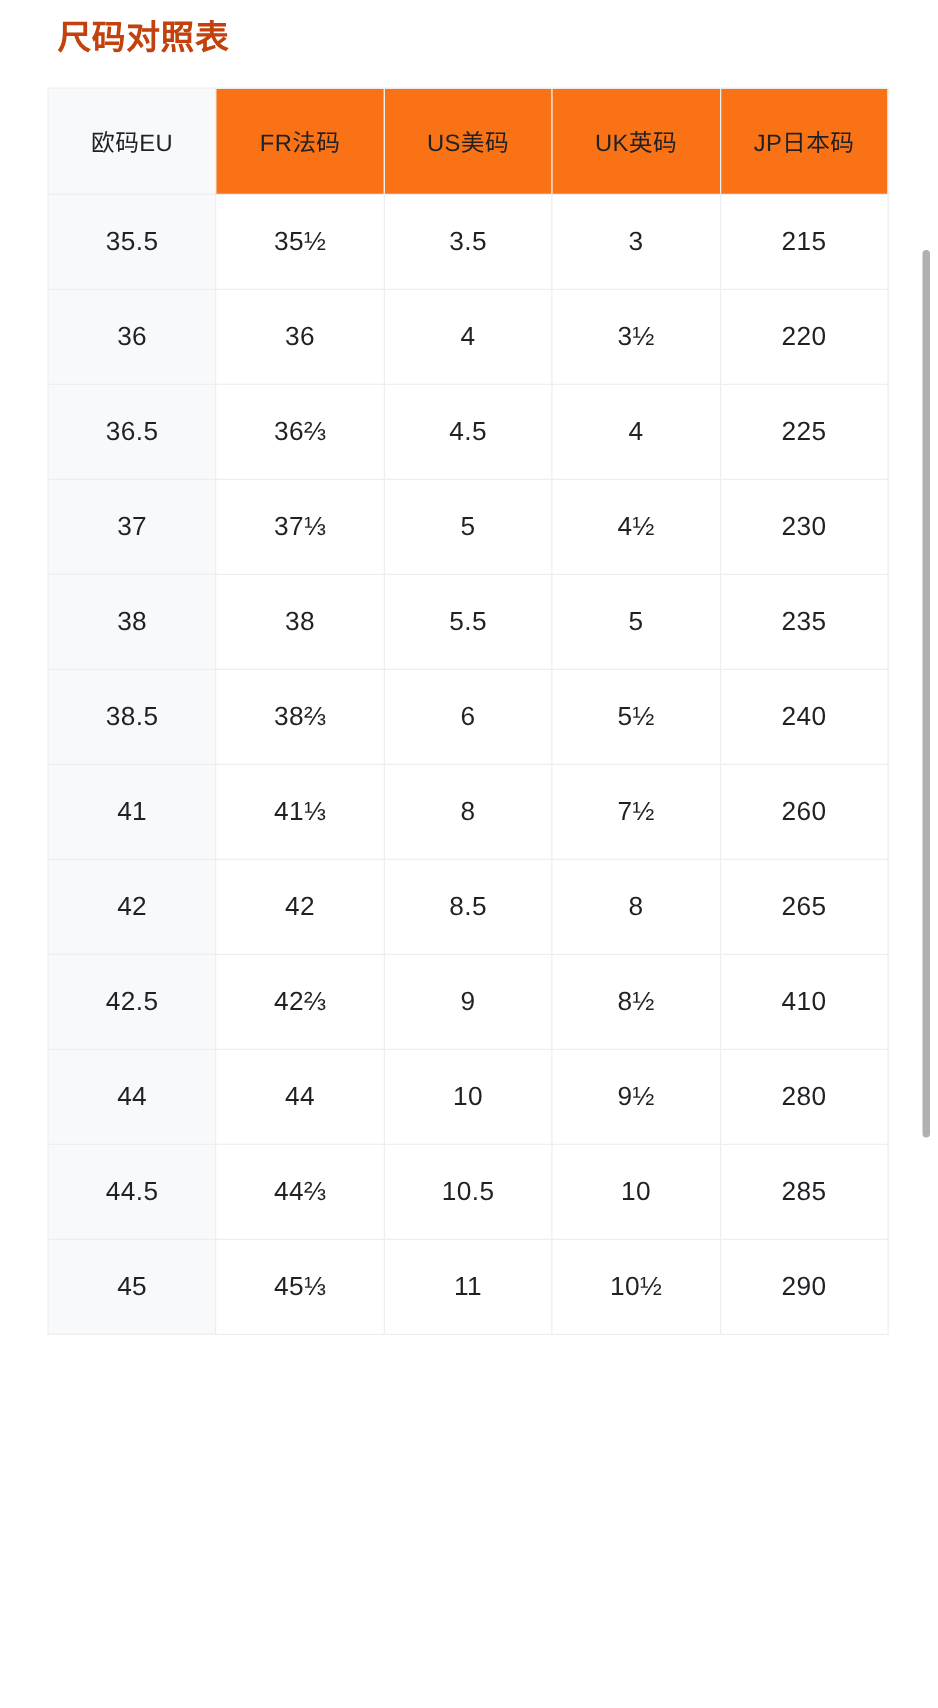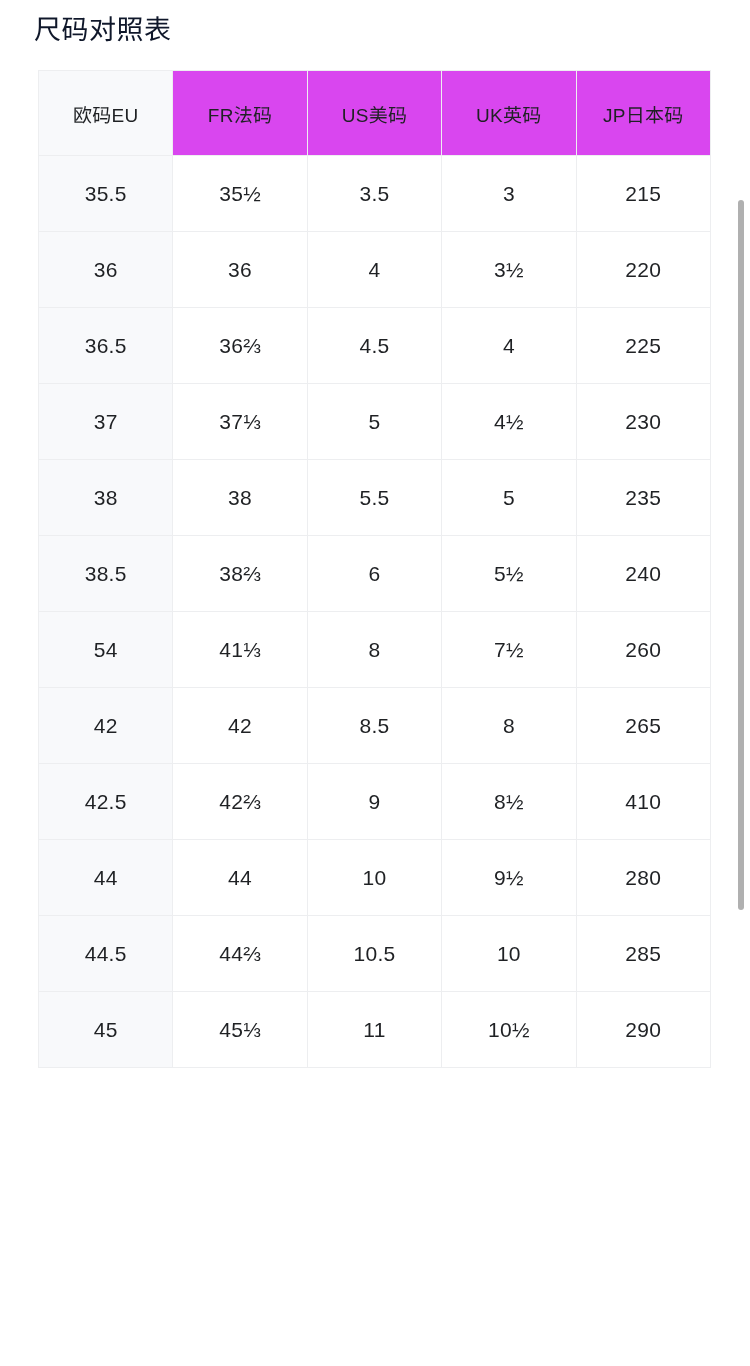--- a/index.html
+++ b/index.html
@@ -21,27 +21,27 @@
   .page {
     width: 750px;
     height: 1366px;
     position: relative;
     background: #ffffff;
   }
 
   
   .page-title {
     position: absolute;
-    left: 34px;
+    left: 46px;
     top: 10px;
     font-size: 27px;
     line-height: 40px;
-    font-weight: 400;
+    font-weight: 700;
     letter-spacing: 0.5px;
-    color: #0f172a;
+    color: #c2410c;
     white-space: nowrap;
   }
 
   
   .table-wrap {
     position: absolute;
     left: 38px;
     top: 70px;
     width: 672px;
   }
@@ -62,21 +62,21 @@
     vertical-align: middle;
     font-weight: 400;
     color: #1f2124;
     background: #ffffff;
   }
 
   table.size-table thead th {
     height: 85px;
     font-size: 19px;
     font-weight: 400;
-    background: #d946ef;
+    background: #f97316;
     color: #1f2124;
     letter-spacing: 0.3px;
   }
 
   table.size-table tbody td {
     height: 76px;
     font-size: 21px;
     letter-spacing: 0.3px;
   }
 
@@ -172,21 +172,21 @@
             <td><span class="frac">235</span></td>
           </tr>
           <tr>
             <td><span class="frac">38.5</span></td>
             <td><span class="frac">38⅔</span></td>
             <td><span class="frac">6</span></td>
             <td><span class="frac">5½</span></td>
             <td><span class="frac">240</span></td>
           </tr>
           <tr>
-            <td><span class="frac">54</span></td>
+            <td><span class="frac">41</span></td>
             <td><span class="frac">41⅓</span></td>
             <td><span class="frac">8</span></td>
             <td><span class="frac">7½</span></td>
             <td><span class="frac">260</span></td>
           </tr>
           <tr>
             <td><span class="frac">42</span></td>
             <td><span class="frac">42</span></td>
             <td><span class="frac">8.5</span></td>
             <td><span class="frac">8</span></td>

